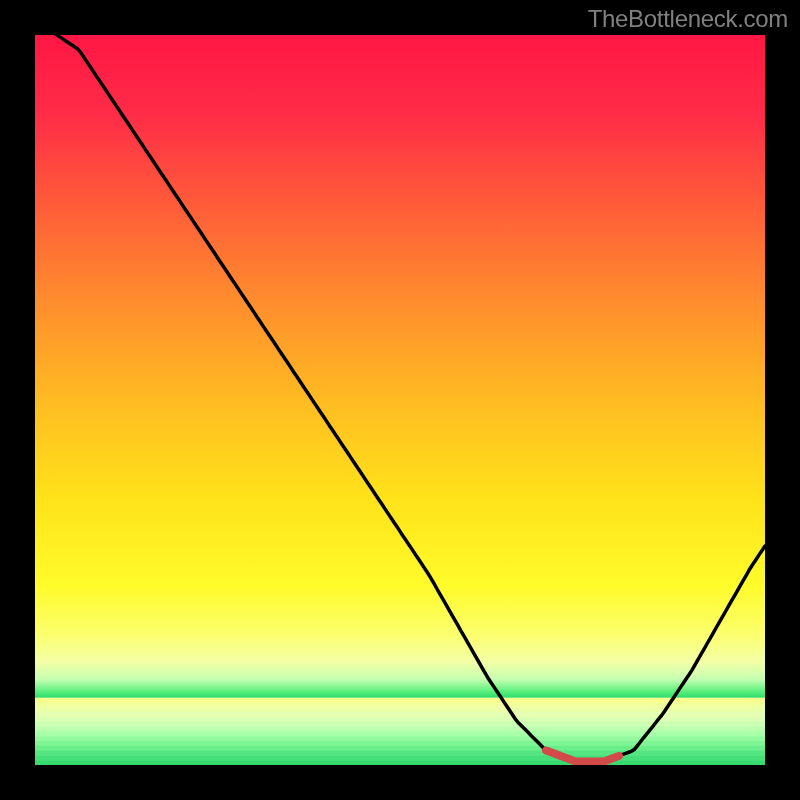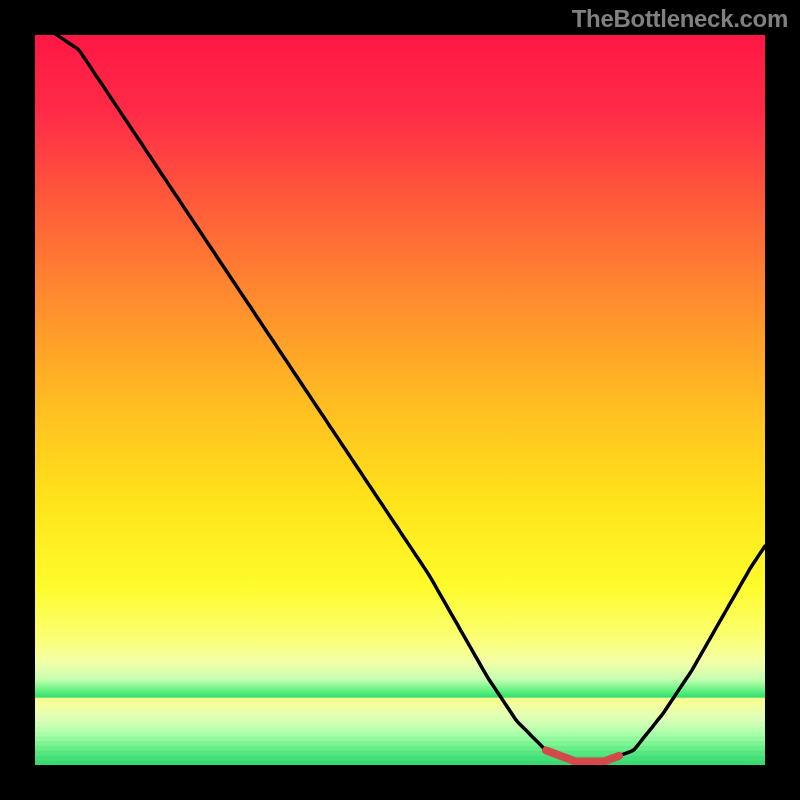--- a/index.html
+++ b/index.html
@@ -17,21 +17,21 @@
     width: 730px;
     height: 730px;
     background: #ffffff;
   }
   .watermark {
     position: absolute;
     top: 5px;
     right: 12px;
     font-family: Arial, Helvetica, sans-serif;
     font-size: 24px;
-    font-weight: 700;
+    font-weight: 400;
     letter-spacing: -0.3px;
     color: #808080;
   }
 </style>
 </head>
 <body>
 
 <div class="frame">
   <svg class="plot" width="730" height="730" viewBox="0 0 730 730">
     <defs>

